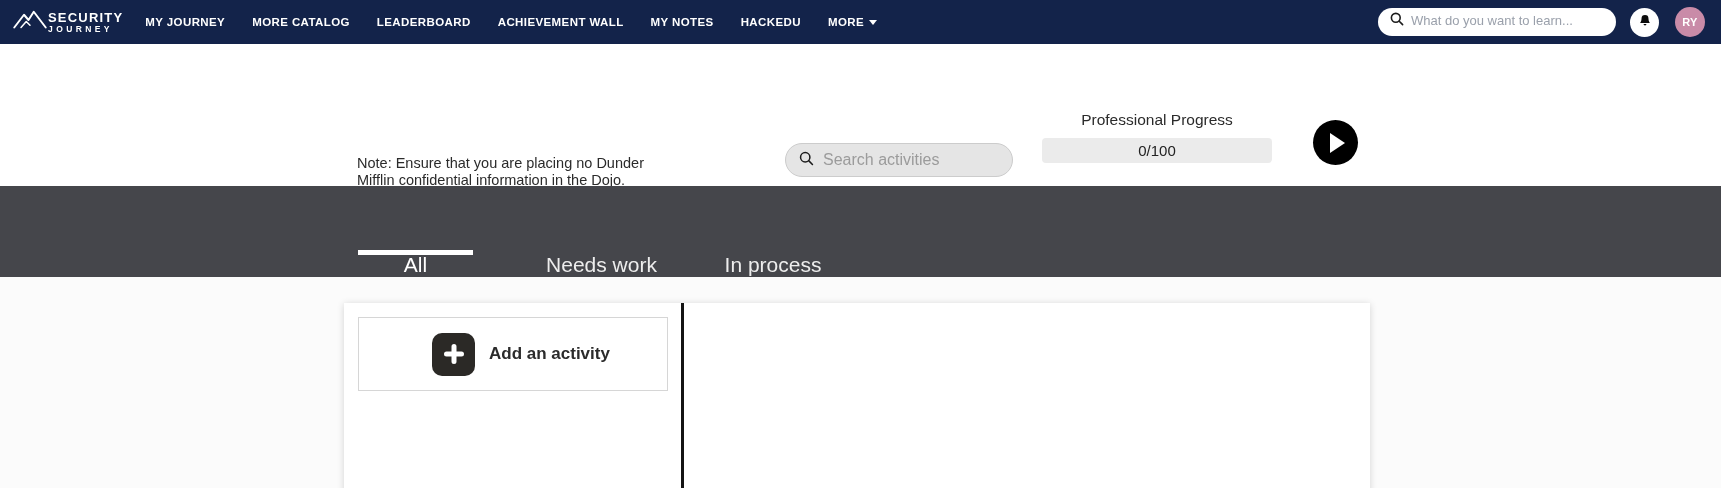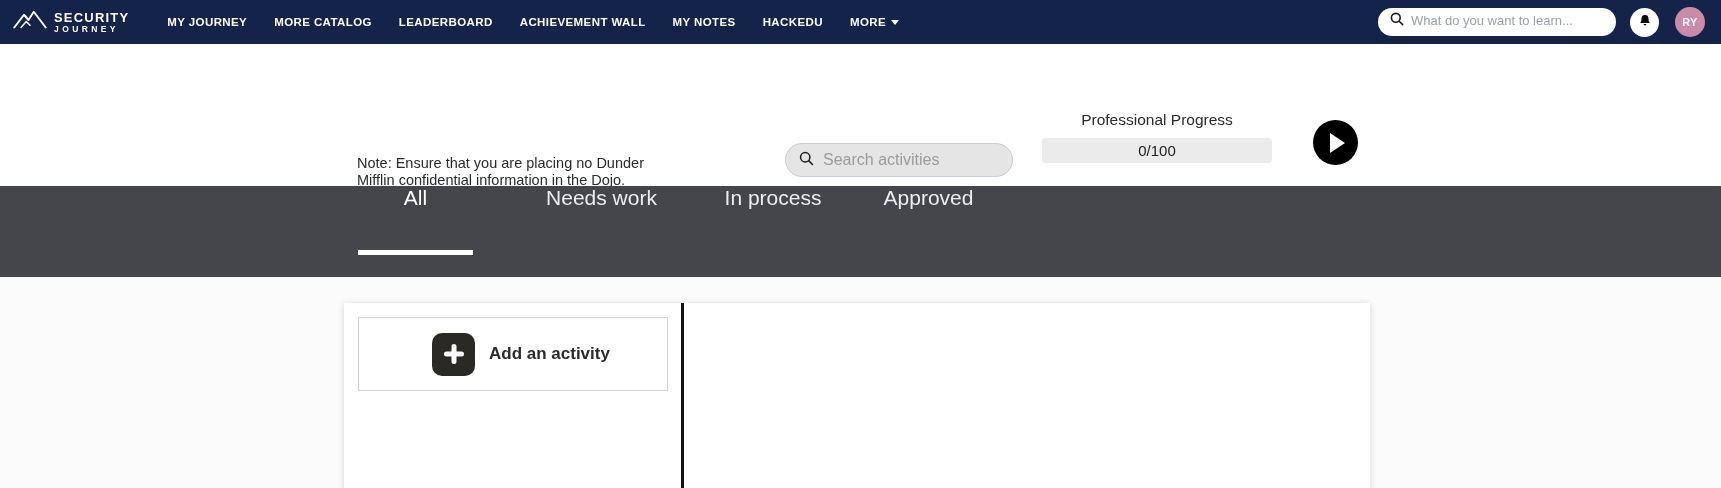--- a/index.html
+++ b/index.html
@@ -2,21 +2,21 @@
 <html><head>
 <meta charset="utf-8">
 <style>
   * { margin:0; padding:0; box-sizing:border-box; }
   html,body { width:1721px; height:488px; overflow:hidden;
     font-family:"Liberation Sans", sans-serif; background:#fff; }
 
   
   .navbar { position:relative; height:44px; background:#13234a; display:flex;
     align-items:center; padding:0 16px 0 12px; color:#fff; }
-  .brand { display:flex; align-items:center; gap:6px; margin-right:38px; cursor:pointer; }
+  .brand { display:flex; align-items:center; gap:0; margin-right:22px; cursor:pointer; }
   .brand-text { display:flex; flex-direction:column; line-height:1; }
   .brand-line1 { font-size:13px; font-weight:bold; letter-spacing:1.2px; }
   .brand-line2 { font-size:8.5px; font-weight:bold; letter-spacing:3.4px; margin-top:1px; }
   .nav-menu { display:flex; align-items:center; gap:27px; }
   .nav-item { font-size:11.5px; font-weight:bold; letter-spacing:.4px; cursor:pointer;
     display:flex; align-items:center; gap:5px; white-space:nowrap; }
   .caret { width:0; height:0; border-left:4px solid transparent;
     border-right:4px solid transparent; border-top:5px solid #fff; }
   .nav-spacer { flex:1; }
   .nav-search { width:238px; height:28px; background:#fff; border-radius:14px;
@@ -51,23 +51,23 @@
     line-height:25px; }
   .play-btn { position:absolute; left:1313px; top:76px; width:45px; height:45px;
     border-radius:50%; background:#000; border:none; cursor:pointer;
     display:flex; align-items:center; justify-content:center; }
   .play-tri { width:0; height:0; border-top:10px solid transparent;
     border-bottom:10px solid transparent; border-left:15px solid #fff; margin-left:4px; }
 
   
   .tab-band { position:relative; height:91px; background:#45464b; }
   .tab-row { position:absolute; left:358px; top:0; height:100%; display:flex; }
-  .tab { position:relative; height:100%; display:flex; align-items:flex-start;
+  .tab { position:relative; height:100%; display:flex; align-items:flex-end;
     justify-content:center; color:#ededed; font-size:21px; cursor:pointer;
-    padding-bottom:14px; }
+    }
   .tab.active { color:#fff; }
   .tab.active .tab-underline { display:block; }
   .tab-underline { display:none; position:absolute; left:0; right:0; top:64px; height:5px;
     background:#fff; }
   .tab-all { width:115px; }
   .tab-inprocess { width:98px; margin-left:65px; }
   .tab-needswork { width:115px; margin-left:71px; }
   .tab-approved { width:95px; margin-left:59px; }
 
   
@@ -176,24 +176,20 @@
       <span class="tab-underline"></span>
     </div>
     <div class="tab tab-needswork">
       <span>Needs work</span>
 
     </div>
     <div class="tab tab-inprocess">
       <span>In process</span>
 
     </div>
-    <div class="tab tab-approved">
-      <span>Approved</span>
-
-    </div>
   </div>
 </div>
 
 <div class="content">
   <div class="board-card">
     <div class="add-activity">
       <span class="plus-box">
         <svg width="24" height="24" viewBox="0 0 24 24" fill="none" stroke="#fff" stroke-width="5" stroke-linecap="round">
           <path d="M12 4.5 V19.5 M4.5 12 H19.5"></path>
         </svg>

